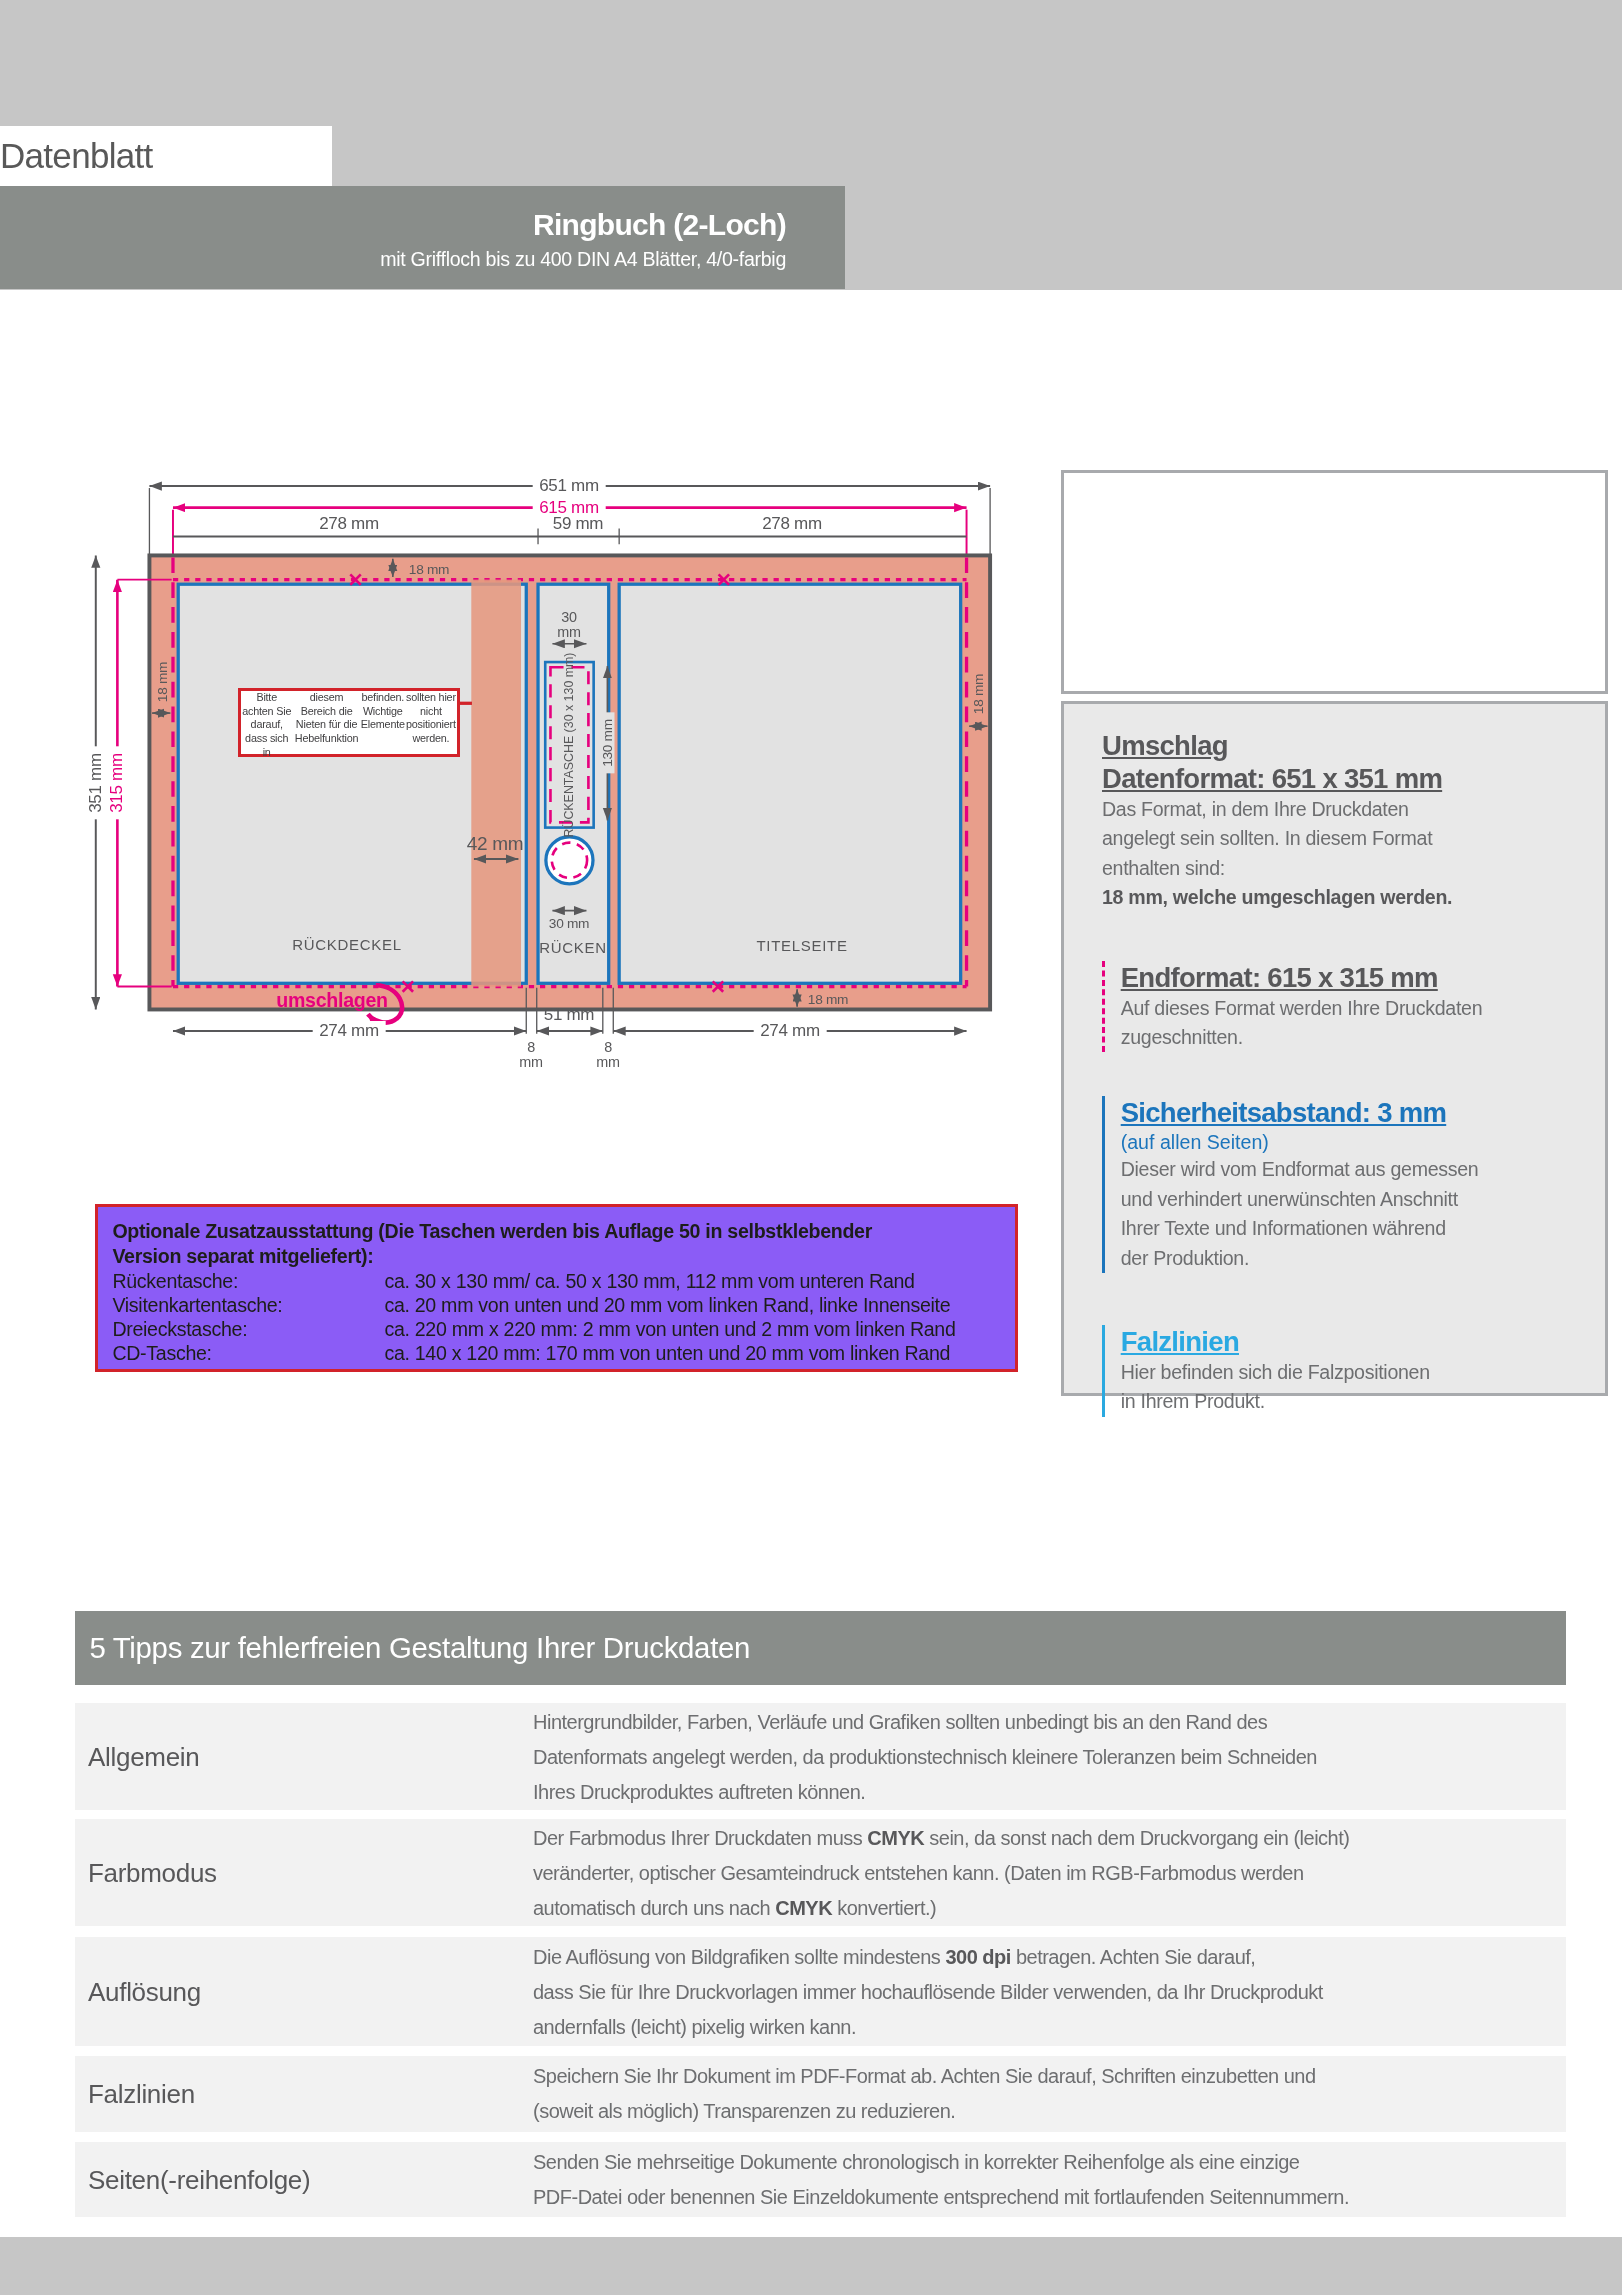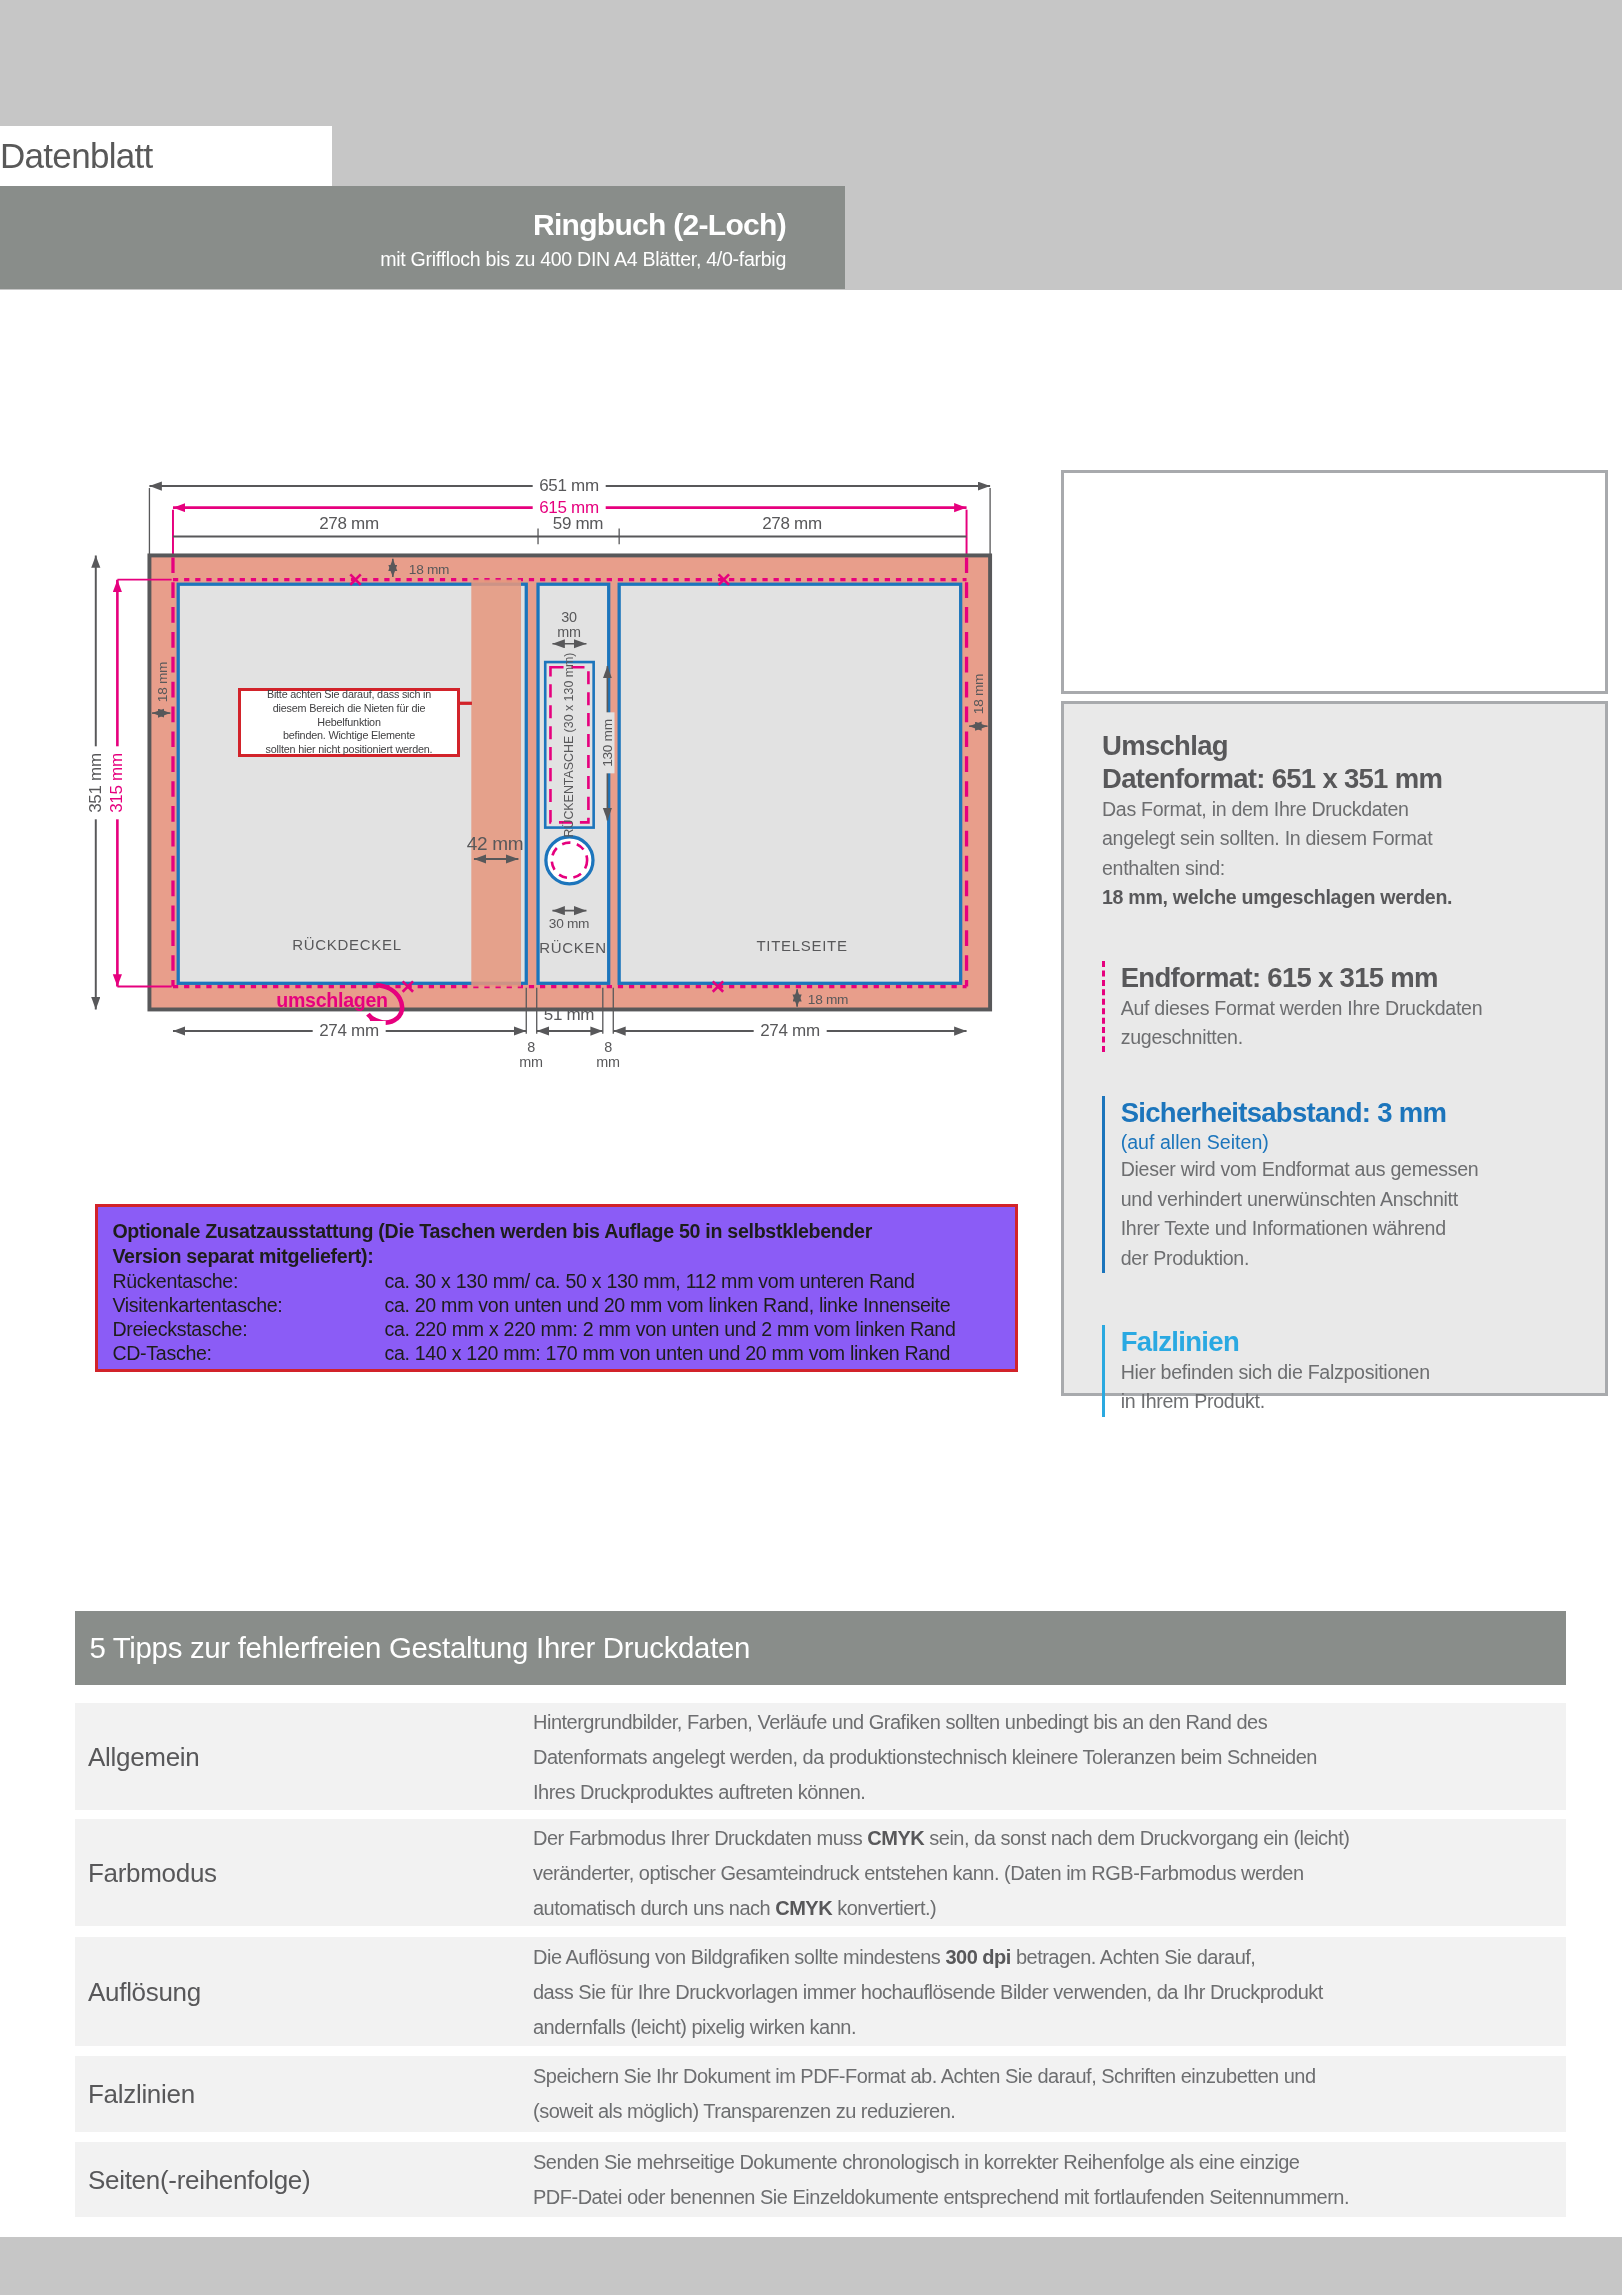--- a/index.html
+++ b/index.html
@@ -22,27 +22,27 @@
   .nobg{background:transparent;padding:0;}
   .mag{color:#e6007e;}
   .rot{transform:translate(-50%,-50%) rotate(-90deg);}
   .sm{font-size:13.7px;}
   .stack{line-height:15px;text-align:center;font-size:14.4px;}
   .panel-lab{font-size:15px;letter-spacing:0.7px;color:#58585a;}
   #l-rueckentasche{font-size:12.4px;letter-spacing:0;color:#58585a;}
   #l-umschlagen{font-size:19.6px;font-weight:bold;color:#e6007e;background:transparent;padding:0;}
   
   #note-box{left:238px;top:688px;width:216px;height:63px;border:3.3px solid #d2232a;background:#fff;
-     display:flex;flex-direction:column;justify-content:center;text-align:center;
+     display:flex;flex-direction:row;justify-content:center;text-align:center;
      font-size:10.8px;line-height:13.7px;color:#414042;letter-spacing:-0.2px;}
   
   #zoom-card{left:1061px;top:470px;width:547px;height:224px;background:#fff;border:3.3px solid #a8aaad;box-sizing:border-box;}
   #info-panel{left:1061px;top:701px;width:547px;height:695px;background:#e9e9e9;border:3.3px solid #a8aaad;
      box-sizing:border-box;padding:25px 36px 0 38px;}
-  #info-panel h2{margin:0;font-size:27.5px;line-height:33px;color:#58585a;letter-spacing:-0.7px;}
+  #info-panel h2{margin:0;font-size:27.5px;line-height:33px;color:#58585a;letter-spacing:-0.7px;text-decoration:underline;}
   #info-panel .body{font-size:19.6px;line-height:29.4px;color:#6d6e70;letter-spacing:-0.3px;}
   #info-panel .body .bold{font-weight:bold;color:#58585a;}
   .ib{margin-top:48px;padding-left:15.7px;}
   .ib h2{margin:0;}
   .ib.endf{border-left:3.9px dashed #e6007e;}
   .ib.sich{border-left:3.9px solid #1c75bc;margin-top:44px;}
   .ib.falz{border-left:3.9px solid #2aa9e0;margin-top:52px;}
   .blue-h{color:#1c75bc !important;}
   .cyan-h{color:#2aa9e2 !important;}
   .blue-sub{font-size:19.6px;line-height:26px;color:#1c75bc;}

